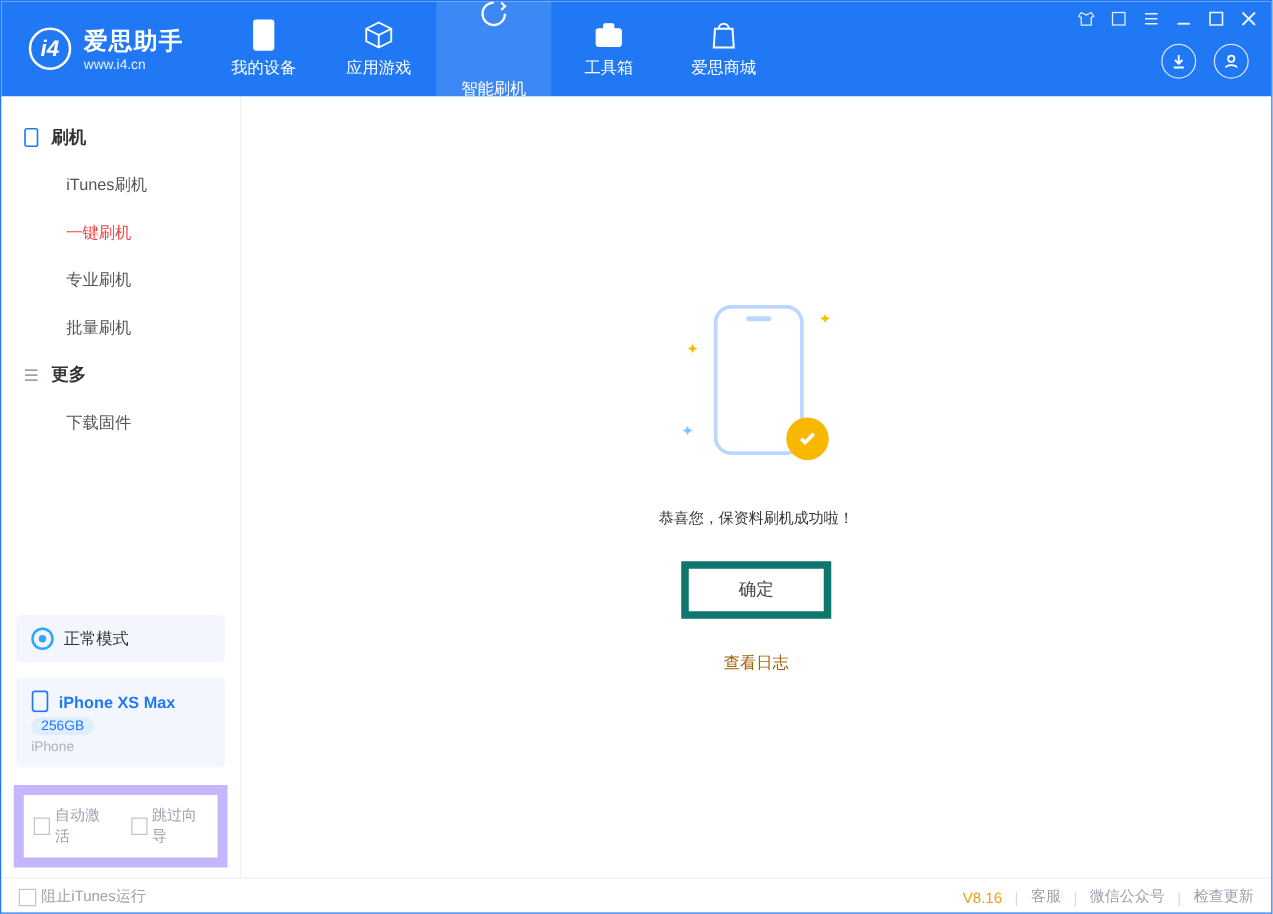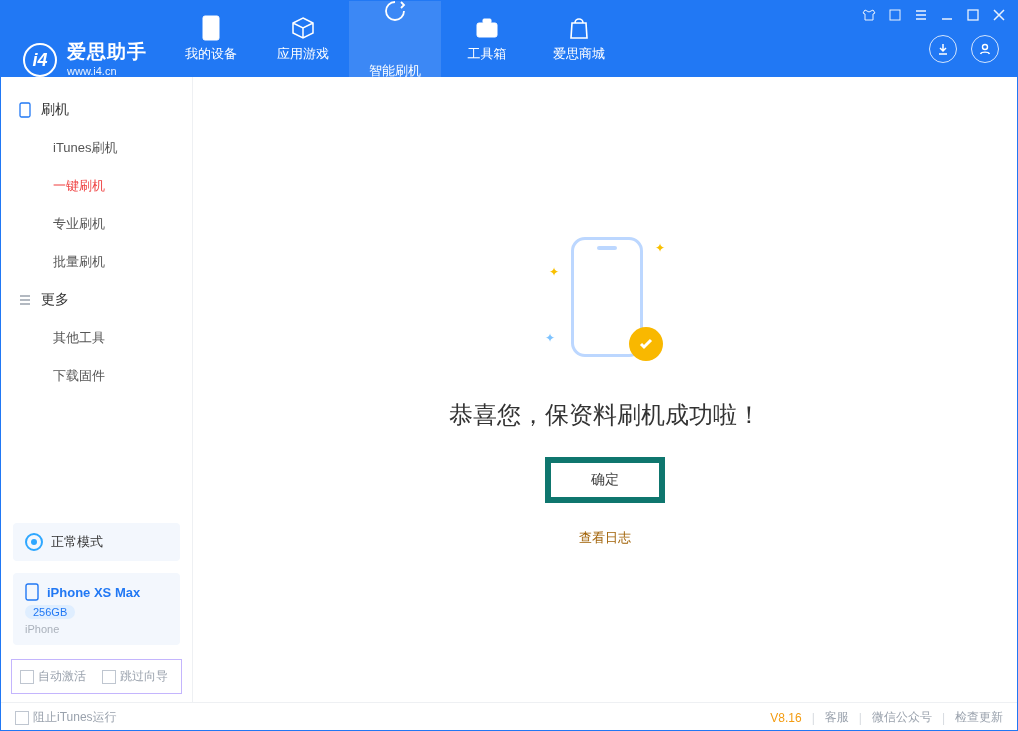--- a/index.html
+++ b/index.html
@@ -1,66 +1,66 @@
 <!DOCTYPE html>
 <html><head>
 <meta charset="utf-8">
 <style>
 * { margin: 0; padding: 0; box-sizing: border-box; font-family: "Microsoft YaHei", "PingFang SC", sans-serif; }
 body { background: #fff; width: 1018px; height: 731px; overflow: hidden; border: 1px solid #2178f4; }
 
 
 .header { background: #2178f4; height: 76px; display: flex; align-items: stretch; color: #fff; position: relative; }
-.logo-block { display: flex; align-items: flex-end; padding: 0 18px 0 22px; gap: 10px; }
+.logo-block { display: flex; align-items: center; padding: 0 18px 0 22px; gap: 10px; }
 .logo-circle { width: 34px; height: 34px; border: 2px solid #fff; border-radius: 50%; display:flex; align-items:center; justify-content:center; font-weight:bold; font-style:italic; font-size:18px; color:#fff; }
 .logo-text .cn { font-size: 19px; font-weight: bold; letter-spacing: 1px; }
 .logo-text .en { font-size: 11px; opacity: .9; }
 .nav-tabs { display: flex; }
 .nav-tab { width: 92px; display:flex; flex-direction:column; align-items:center; justify-content:center; gap:4px; font-size:13px; cursor:pointer; position:relative; }
 .nav-tab.active { background: rgba(255,255,255,0.12); gap: 39px; }
 .nav-tab .icon { width: 26px; height: 26px; display:flex; align-items:center; justify-content:center; }
 .nav-tab svg { fill:#fff; stroke:#fff; }
 .header-right { position:absolute; right:10px; top:6px; display:flex; gap:10px; align-items:center; }
 .header-right .win-btn { width:16px; height:16px; display:flex; align-items:center; justify-content:center; cursor:pointer; opacity:.9; }
 .header-right svg { stroke:#fff; fill:none; }
 .header-actions { position:absolute; right:18px; bottom:14px; display:flex; gap:14px; }
 .header-actions .circ-btn { width:28px; height:28px; border:1.5px solid rgba(255,255,255,.8); border-radius:50%; display:flex; align-items:center; justify-content:center; cursor:pointer; }
 
 
 .body { display:flex; height: calc(731px - 76px - 30px); }
 
 
 .sidebar { width: 192px; border-right: 1px solid #eef0f3; display:flex; flex-direction:column; padding-top:14px; }
-.side-group-header { display:flex; align-items:center; gap:8px; padding:10px 16px; font-size:14px; color:#333; font-weight:400; }
+.side-group-header { display:flex; align-items:center; gap:8px; padding:10px 16px; font-size:14px; color:#333; font-weight:700; }
 .side-group-header svg { width:16px; height:16px; }
 .side-item { padding:10px 0 10px 52px; font-size:13px; color:#555; cursor:pointer; }
 .side-item.active { color:#ef4444; }
 .sidebar-spacer { flex:1; }
 .mode-box, .device-box { background:#f3f7fd; margin:6px 12px; border-radius:4px; padding:10px 12px; font-size:13px; }
 .mode-box { display:flex; align-items:center; gap:8px; color:#333; }
 .mode-dot { width:18px; height:18px; border-radius:50%; border:2px solid #2ea7ff; display:flex; align-items:center; justify-content:center; }
 .mode-dot::after{content:""; width:6px; height:6px; background:#2ea7ff; border-radius:50%;}
 .device-box { color:#333; }
 .device-box .row1 { display:flex; align-items:center; gap:8px; font-weight:bold; color:#2178f4; }
 .device-box .pill { display:inline-block; background:#dfeeff; color:#2178f4; font-size:11px; padding:1px 8px; border-radius:9px; margin-top:4px; }
 .device-box .sub { font-size:11px; color:#aab1bb; margin-top:4px; }
-.highlight-row { border:1px solid #c4b5fd; margin:8px 10px 8px 10px; padding:8px 8px; display:flex; gap:16px; align-items:center; }
+.highlight-row { border:8px solid #c4b5fd; margin:8px 10px 8px 10px; padding:8px 8px; display:flex; gap:16px; align-items:center; }
 .chk { width:14px; height:14px; border:1px solid #bfc6d0; display:inline-block; vertical-align:middle; margin-right:4px; }
 .chk-label { font-size:12px; color:#9aa2ad; display:flex; align-items:center; cursor:pointer; }
 
 
 .main { flex:1; position:relative; display:flex; flex-direction:column; align-items:center; justify-content:center; gap:26px; }
 .phone-illus { position:relative; width:120px; height:140px; }
 .phone-shape { position:absolute; left:26px; top:4px; width:72px; height:120px; border:3px solid #bcd7ff; border-radius:14px; background:#fff; }
 .phone-shape::before{content:""; position:absolute; left:50%; top:6px; transform:translateX(-50%); width:20px; height:4px; background:#bcd7ff; border-radius:2px;}
 .phone-check { position:absolute; right:2px; bottom:12px; width:34px; height:34px; background:#f9b800; border-radius:50%; display:flex; align-items:center; justify-content:center; }
 .phone-check svg{ stroke:#fff; stroke-width:3; fill:none; }
 .sparkle { position:absolute; color:#f9c000; font-size:12px; }
 .sparkle.s1{ left:4px; top:32px; } .sparkle.s2{ right:0; top:8px; } .sparkle.s3{ left:0; bottom:28px; color:#7ec3ff;}
-.success-text { font-size:24px; color:#333; }
+.success-text { font-size:12px; color:#333; }
 .ok-btn { border:6px solid #0f766e; background:#fff; padding:8px 40px; font-size:14px; color:#444; cursor:pointer; }
 .log-link { font-size:13px; color:#a16207; cursor:pointer; }
 
 
 .footer { height:30px; border-top:1px solid #eef0f3; display:flex; align-items:center; padding:0 14px; font-size:12px; color:#9aa2ad; }
 .footer .left { display:flex; align-items:center; gap:4px; }
 .footer .right { margin-left:auto; display:flex; align-items:center; gap:10px; }
 .footer .ver { color:#f39c12;margin-left:28px; }
 .footer .sep { color:#d7dbe0; }
 .footer .link { cursor:pointer; color:#9aa2ad; }
@@ -183,21 +183,20 @@
     <div class="side-item active">一键刷机</div>
     <div class="side-item">专业刷机</div>
     <div class="side-item">批量刷机</div>
 
     <div class="side-group-header">
       <svg viewBox="0 0 16 16">
           <path d="M3 4h10M3 8h10M3 12h10" stroke="#9aa2ad" stroke-width="1.4"></path>
         </svg>
       <span>更多</span>
     </div>
-    <div class="side-item">其他工具</div>
     <div class="side-item">下载固件</div>
 
     <div class="sidebar-spacer"></div>
 
     <div class="mode-box">
       <span class="mode-dot"></span>
       <span>正常模式</span>
     </div>
 
     <div class="device-box">

